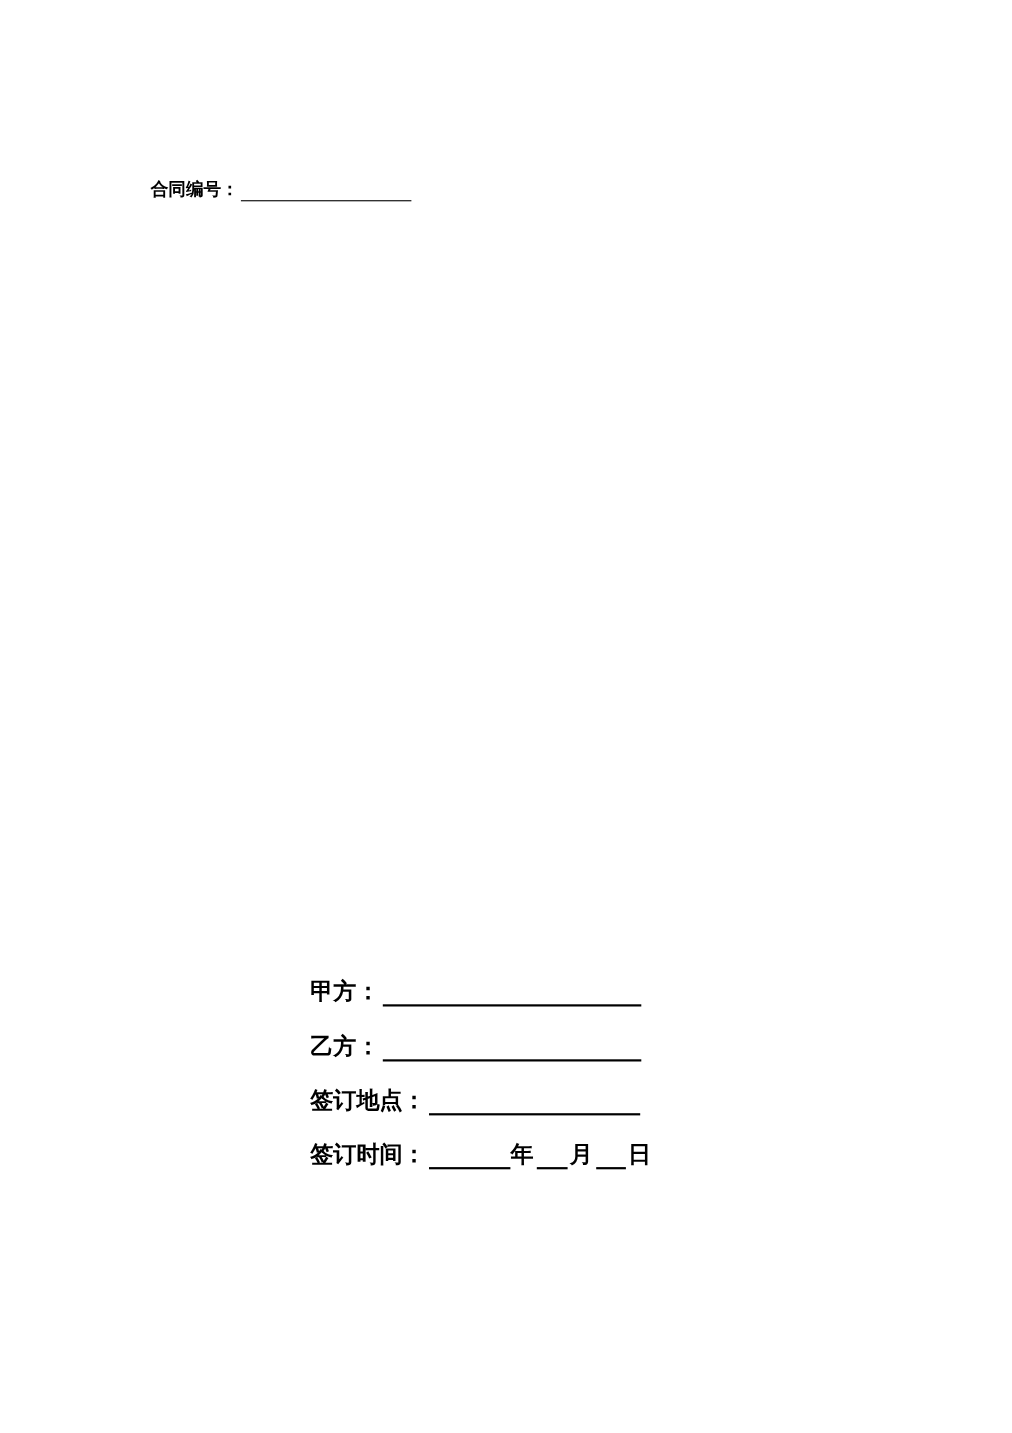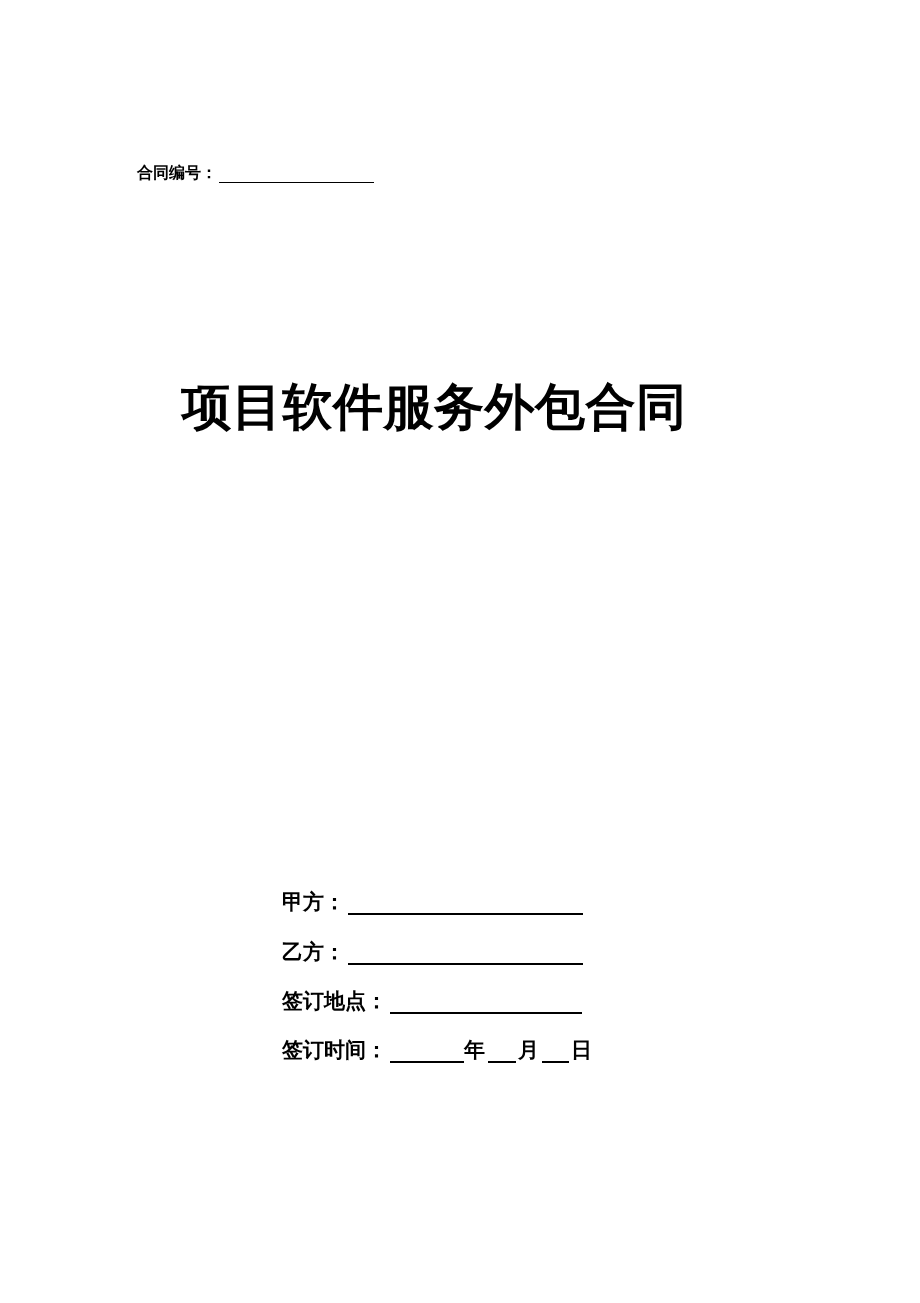--- a/index.html
+++ b/index.html
@@ -85,21 +85,20 @@
 </head>
 <body>
 
 <div class="page">
 
   <div class="contract-no-row">
     <span>合同编号：</span>
     <span class="blank"></span>
   </div>
 
-  <div class="doc-title">项目软件服务外包合同</div>
 
   <div class="field-row row-party-a">
     <span>甲方：</span>
     <span class="blank"></span>
   </div>
 
   <div class="field-row row-place">
     <span>签订地点：</span>
     <span class="blank"></span>
   </div>

